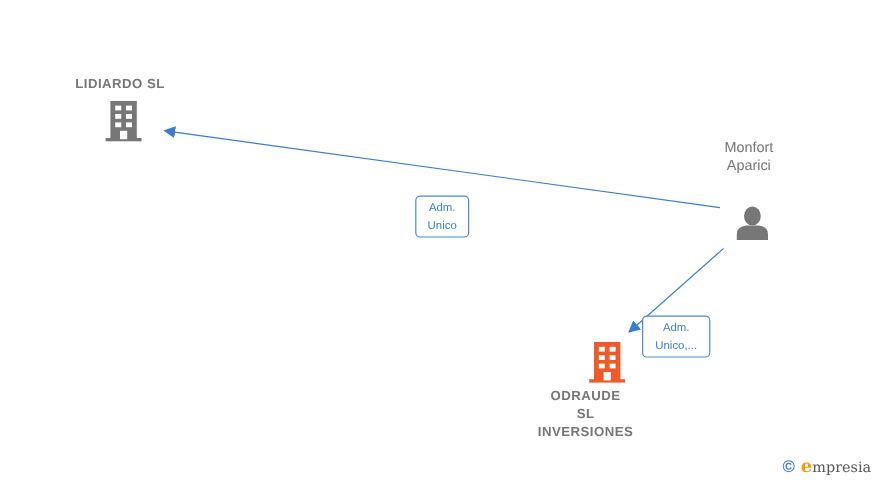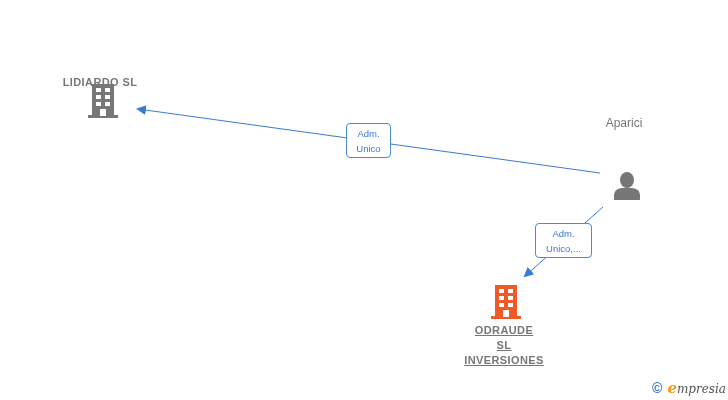--- a/index.html
+++ b/index.html
@@ -12,80 +12,81 @@
     .node-label {
       position: absolute; text-align: center; color: #777777;
       font-size: 11px; line-height: 15px;
     }
     .company-label { font-weight: bold; letter-spacing: 0.4px; }
     .person-label { font-size: 12px; line-height: 15px; color: #777777; }
     .icon { position: absolute; }
     .edge-label {
       position: absolute; background: #fff; border: 1px solid #4a8ad6;
       border-radius: 4px; color: #3a7bd5; font-size: 9.5px; line-height: 15px;
-      text-align: center; box-sizing: border-box; padding-top: 2px;
+      text-align: center; box-sizing: border-box; padding-top: 2px; margin-top: 40px;
     }
     .footer {
       position: absolute; right: 2px; bottom: 3px; display: flex; align-items: center;
       gap: 5px;
     }
     .copyright { color: #3a7bd5; font-size: 14px; font-weight: bold; }
-    .brand { font-family: "DejaVu Serif", serif; font-style: italic; font-size: 12px; color: #555; }
+    .brand { font-family: "DejaVu Serif", serif; font-size: 12px; color: #555; }
     .brand .e { color: #f39c12; font-size: 15px; font-weight: bold; }
   </style>
 </head>
 <body>
 
 <svg class="edges" width="728" height="400">
   <defs>
     <marker id="arrow" markerWidth="10" markerHeight="10" refX="8" refY="5" orient="auto" markerUnits="userSpaceOnUse">
       <path d="M0,0 L10,5 L0,10 z" fill="#3a7bd5"></path>
     </marker>
   </defs>
   <line x1="600" y1="173" x2="138" y2="109" stroke="#3a7bd5" stroke-width="1" marker-end="url(#arrow)"></line>
   <line x1="603" y1="207" x2="525" y2="276" stroke="#3a7bd5" stroke-width="1" marker-end="url(#arrow)"></line>
 </svg>
 
-<div class="node-label company-label" style="left:40px; top:75px; width:120px;">LIDIARDO SL</div>
+<div class="node-label company-label" style="left:40px; top:63px; width:120px;">LIDIARDO SL</div>
 <svg class="icon" style="left:86px; top:84px;" width="34" height="34" viewBox="0 0 34 34">
   <rect x="6" y="0" width="22" height="32" fill="#777"></rect>
   <rect x="2" y="31" width="30" height="3" fill="#777"></rect>
   <g fill="#fff">
     <rect x="10" y="4" width="5" height="4"></rect>
       <rect x="19" y="4" width="5" height="4"></rect>
     <rect x="10" y="11" width="5" height="4"></rect>
       <rect x="19" y="11" width="5" height="4"></rect>
     <rect x="10" y="18" width="5" height="4"></rect>
       <rect x="19" y="18" width="5" height="4"></rect>
     <rect x="14" y="25" width="6" height="7"></rect>
   </g>
 </svg>
 
 <div class="node-label person-label" style="left:584px; top:116px; width:80px;">
+  <div>Monfort</div>
   <div>Aparici</div>
 </div>
 <svg class="icon" style="left:612px; top:171px;" width="30" height="30" viewBox="0 0 30 30">
   <ellipse cx="15" cy="9" rx="7" ry="8" fill="#777"></ellipse>
   <path d="M2,29 L2,24 Q2,18 10,17 L20,17 Q28,18 28,24 L28,29 z" fill="#777"></path>
 </svg>
 
 <svg class="icon" style="left:489px; top:285px;" width="34" height="34" viewBox="0 0 34 34">
   <rect x="6" y="0" width="22" height="32" fill="#f05a28"></rect>
   <rect x="2" y="31" width="30" height="3" fill="#f05a28"></rect>
   <g fill="#fff">
     <rect x="10" y="4" width="5" height="4"></rect>
       <rect x="19" y="4" width="5" height="4"></rect>
     <rect x="10" y="11" width="5" height="4"></rect>
       <rect x="19" y="11" width="5" height="4"></rect>
     <rect x="10" y="18" width="5" height="4"></rect>
       <rect x="19" y="18" width="5" height="4"></rect>
     <rect x="14" y="25" width="6" height="7"></rect>
   </g>
 </svg>
-<div class="node-label company-label" style="left:444px; top:323px; width:120px;text-decoration:underline;">
+<div class="node-label company-label" style="left:428px; top:323px; width:120px;">
   <div>ODRAUDE</div>
   <div>SL</div>
   <div>INVERSIONES</div>
 </div>
 
 <div class="edge-label" style="left:346px; top:123px; width:45px; height:35px;">
   <div>Adm.</div>
   <div>Unico</div>
 </div>
 <div class="edge-label" style="left:535px; top:223px; width:57px; height:35px;">

